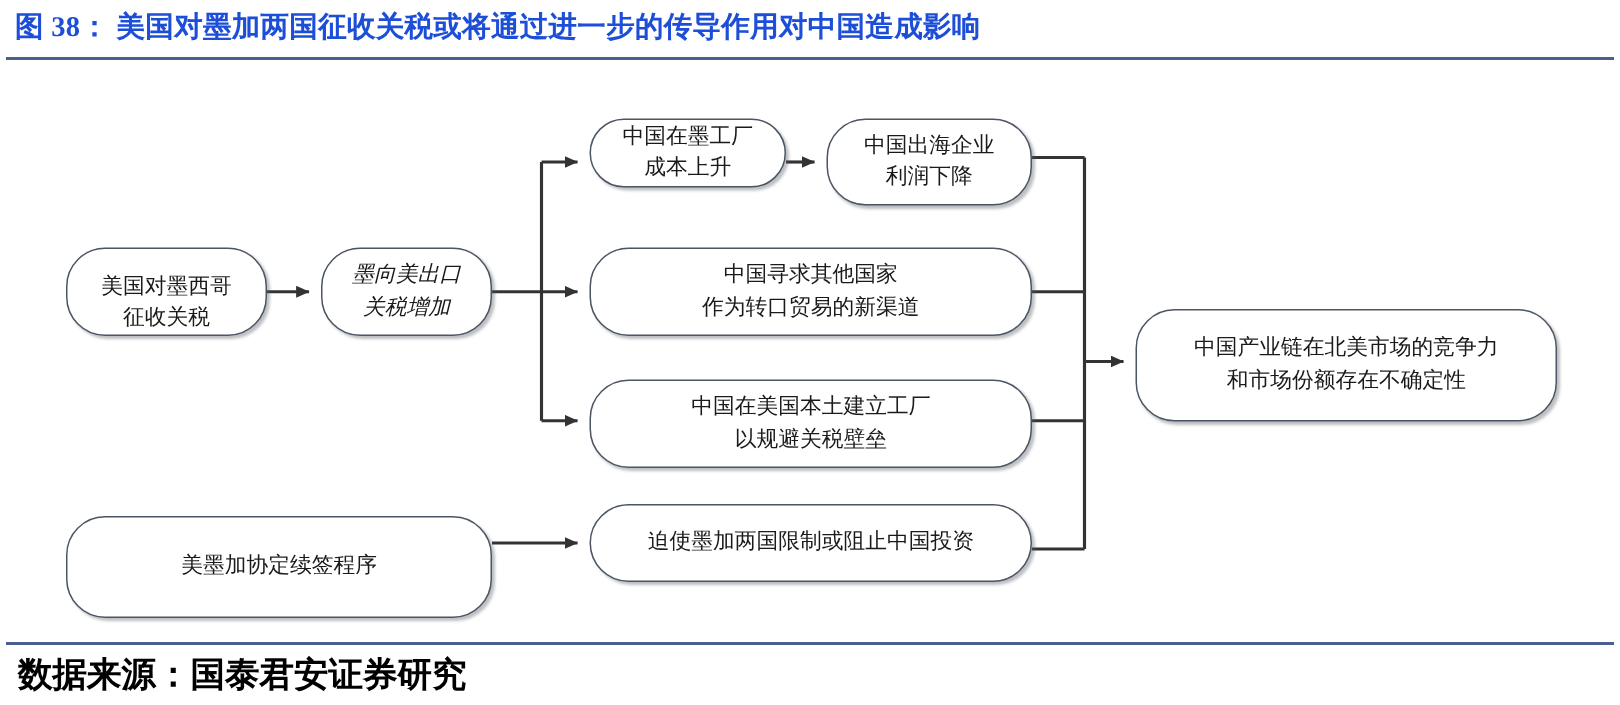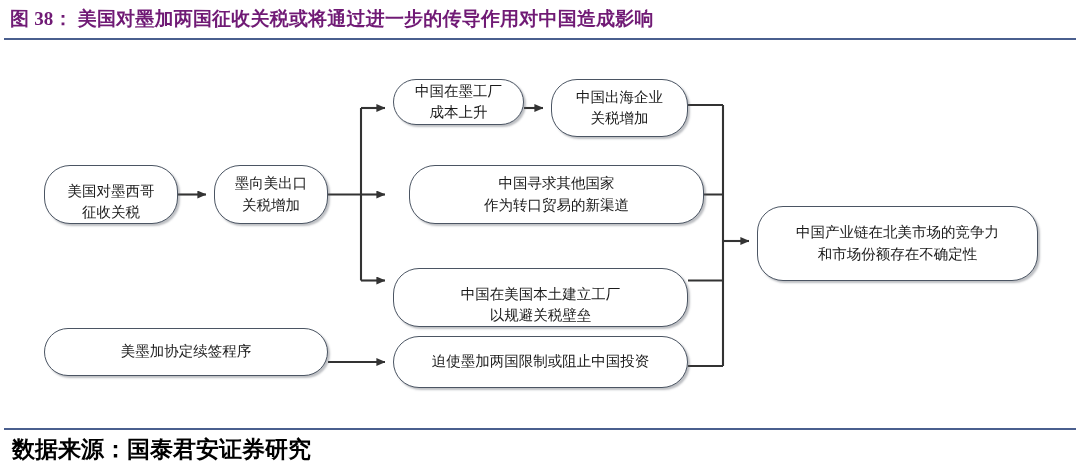--- a/index.html
+++ b/index.html
@@ -21,21 +21,21 @@
     position: absolute;
     left: 10px;
     top: 5px;
     width: 1060px;
     height: 28px;
     font-size: 19px;
     font-weight: bold;
     letter-spacing: 0.2px;
     line-height: 28px;
     white-space: nowrap;
-    color: #701a75;
+    color: #1d4ed8;
   }
   #title-rule {
     position: absolute;
     left: 4px;
     top: 38px;
     width: 1072px;
     height: 0;
     border-top: 2.5px solid #4a5f8e;
   }
 
@@ -91,26 +91,26 @@
     display: block;
     font-size: 14.5px;
     line-height: 1.45;
     color: #1a1a1a;
     white-space: pre-line;
     padding: 0 8px;
   }
 
   
   #node-us-tariff-mexico { left: 44px;  top: 119px; width: 134px; height: 59px; align-items: flex-end; }
-  #node-mex-export-tariff { left: 214px; top: 119px; width: 114px; height: 59px; }
+  #node-mex-export-tariff { left: 214px; top: 119px; width: 114px; height: 59px; font-style: italic; }
   #node-china-plant-cost  { left: 393px; top: 33px;  width: 131px; height: 46px; }
   #node-china-profit-drop { left: 551px; top: 33px;  width: 137px; height: 58px; }
-  #node-transit-trade     { left: 409px; top: 119px; width: 295px; height: 59px; }
-  #node-us-local-plant    { left: 393px; top: 222px; width: 295px; height: 59px; align-items: flex-end; }
-  #node-usmca-renewal     { left: 44px;  top: 282px; width: 284px; height: 48px; align-items: center; }
+  #node-transit-trade     { left: 393px; top: 119px; width: 295px; height: 59px; }
+  #node-us-local-plant    { left: 393px; top: 207px; width: 295px; height: 59px; }
+  #node-usmca-renewal     { left: 44px;  top: 298px; width: 284px; height: 68px; align-items: center; }
   #node-restrict-invest   { left: 393px; top: 290px; width: 295px; height: 52px; }
   #node-uncertainty       { left: 757px; top: 160px; width: 281px; height: 75px; }
 </style>
 </head>
 <body>
 
 <div id="figure-title">图 38：  美国对墨加两国征收关税或将通过进一步的传导作用对中国造成影响</div>
 <div id="title-rule"></div>
 
 <div id="flow-canvas">
@@ -159,21 +159,21 @@
 关税增加</span>
   </div>
 
   <div class="node" id="node-china-plant-cost">
     <span class="node-text">中国在墨工厂
 成本上升</span>
   </div>
 
   <div class="node" id="node-china-profit-drop">
     <span class="node-text">中国出海企业
-关税增加</span>
+利润下降</span>
   </div>
 
   <div class="node" id="node-transit-trade">
     <span class="node-text">中国寻求其他国家
 作为转口贸易的新渠道</span>
   </div>
 
   <div class="node" id="node-us-local-plant">
     <span class="node-text">中国在美国本土建立工厂
 以规避关税壁垒</span>

